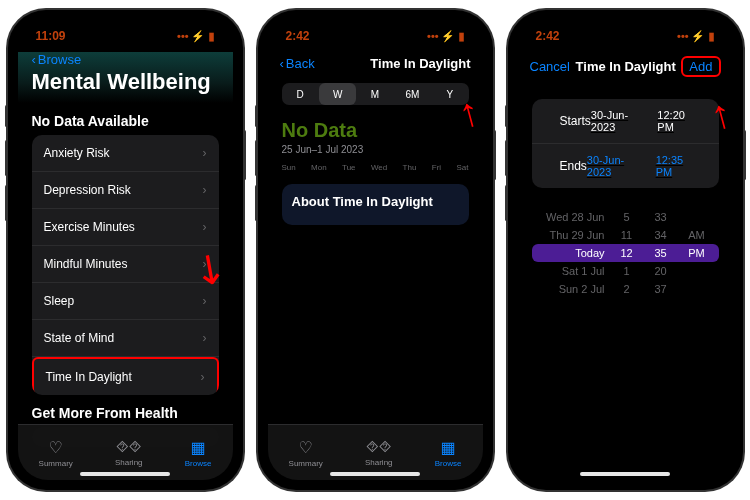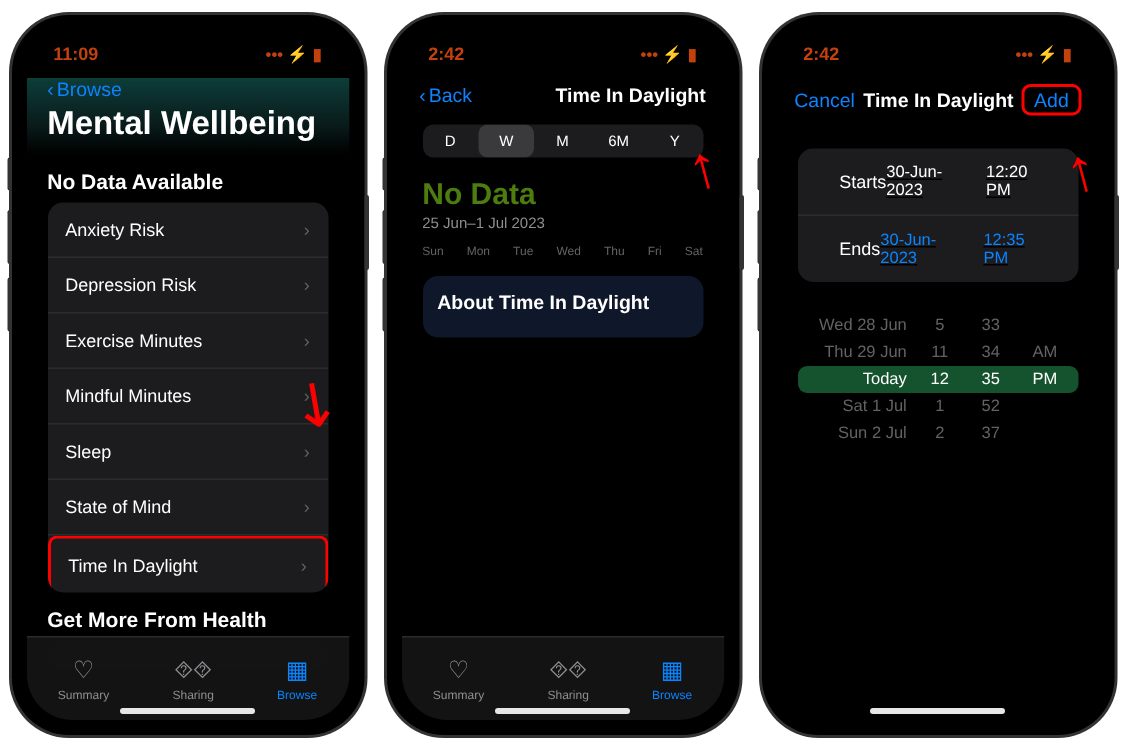--- a/index.html
+++ b/index.html
@@ -47,21 +47,21 @@
   .form-label { color: #fff; }
   .form-val { display: flex; gap: 23px; text-decoration: underline; }
   .chip { color: #fff; font-size: 11px; }
   .chip.active { color: #0a84ff; }
   .picker { margin: 6px 14px; color: #636366; font-size: 11px; }
   .picker-row { display: flex; align-items: flex-end; padding: 3px 8px; gap: 10px; }
   .picker-row .c1 { flex: 2; text-align: right; }
   .picker-row .c2 { width: 24px; text-align: center; }
   .picker-row .c3 { width: 24px; text-align: center; }
   .picker-row .c4 { width: 28px; text-align: center; }
-  .picker-row.sel { background: #14532d; border-radius: 6px; color: #fff; font-weight: 500; }
+  .picker-row.sel { background: #4c1d95; border-radius: 6px; color: #fff; font-weight: 500; }
   .side-btn { position: absolute; background: #333; border-radius: 2px; }
   .btn-right { right: -3px; top: 120px; width: 3px; height: 50px; }
   .btn-left1 { left: -3px; top: 95px; width: 3px; height: 22px; }
   .btn-left2 { left: -3px; top: 130px; width: 3px; height: 36px; }
   .btn-left3 { left: -3px; top: 175px; width: 3px; height: 36px; }
 </style>
 </head>
 <body>
 
 <div class="phone">
@@ -243,21 +243,21 @@
         </div>
       <div class="picker-row sel">
           <span class="c1">Today</span>
           <span class="c2">12</span>
           <span class="c3">35</span>
           <span class="c4">PM</span>
         </div>
       <div class="picker-row">
           <span class="c1">Sat 1 Jul</span>
           <span class="c2">1</span>
-          <span class="c3">52</span>
+          <span class="c3">20</span>
           <span class="c4"></span>
         </div>
       <div class="picker-row">
           <span class="c1">Sun 2 Jul</span>
           <span class="c2">2</span>
           <span class="c3">37</span>
           <span class="c4"></span>
         </div>
     </div>
     <div class="home-ind"></div>

